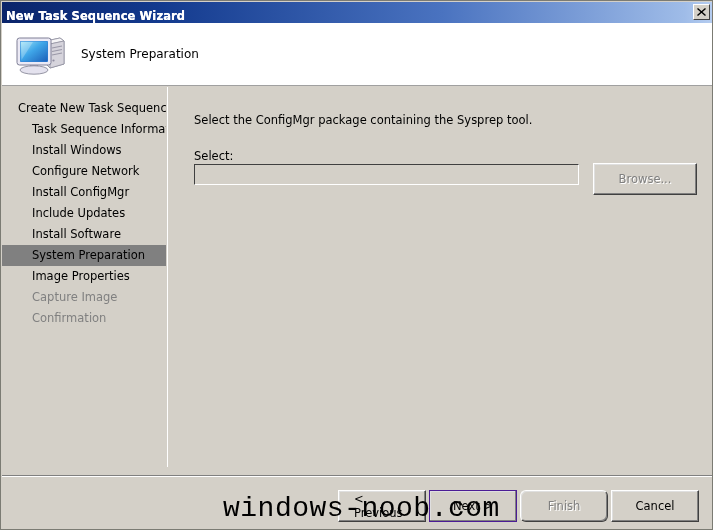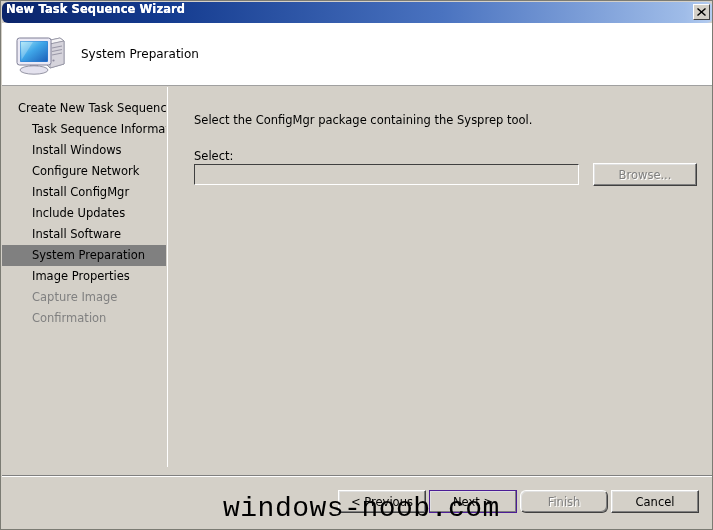--- a/index.html
+++ b/index.html
@@ -20,23 +20,22 @@
     overflow: hidden;
   }
 
   
   .titlebar {
     position: absolute;
     left: 1px; top: 1px;
     width: 711px; height: 21px;
     background: linear-gradient(to right, #0a246a 0%, #133a8e 22%, #4a73c0 62%, #9fbce8 96%, #b6cdf0 100%);
     display: flex;
-    align-items: flex-start;
+    align-items: flex-end;
     padding-left: 4px;
-    border-radius: 6px;
   }
   .titlebar-text {
     color: #ffffff;
     font-size: 11.5px;
     font-weight: bold;
     letter-spacing: 0.1px;
     white-space: nowrap;
     text-shadow: 0 0 0 #fff;
   }
   .title-close {
@@ -200,21 +199,21 @@
     border-right: 1px solid #404040;
     border-bottom: 1px solid #404040;
     box-shadow: inset -1px -1px 0 #808080, inset 1px 1px 0 #dfdfdf;
     font-family: "DejaVu Sans", "Liberation Sans", sans-serif;
     font-size: 11.5px;
     color: #000000;
     display: flex;
     align-items: center;
     justify-content: center;
     cursor: default;
-    padding: 6px;
+    padding: 15px;
   }
   .btn.disabled { color: #808080; text-shadow: 1px 1px 0 #ffffff; }
   .btn.default {
     border: 1px solid #4c1d95;
     box-shadow: inset -1px -1px 0 #808080, inset 1px 1px 0 #dfdfdf,
                 inset -2px -2px 0 #d4d0c8, inset 2px 2px 0 #d4d0c8;
   }
 
   
   .footer-sep {

